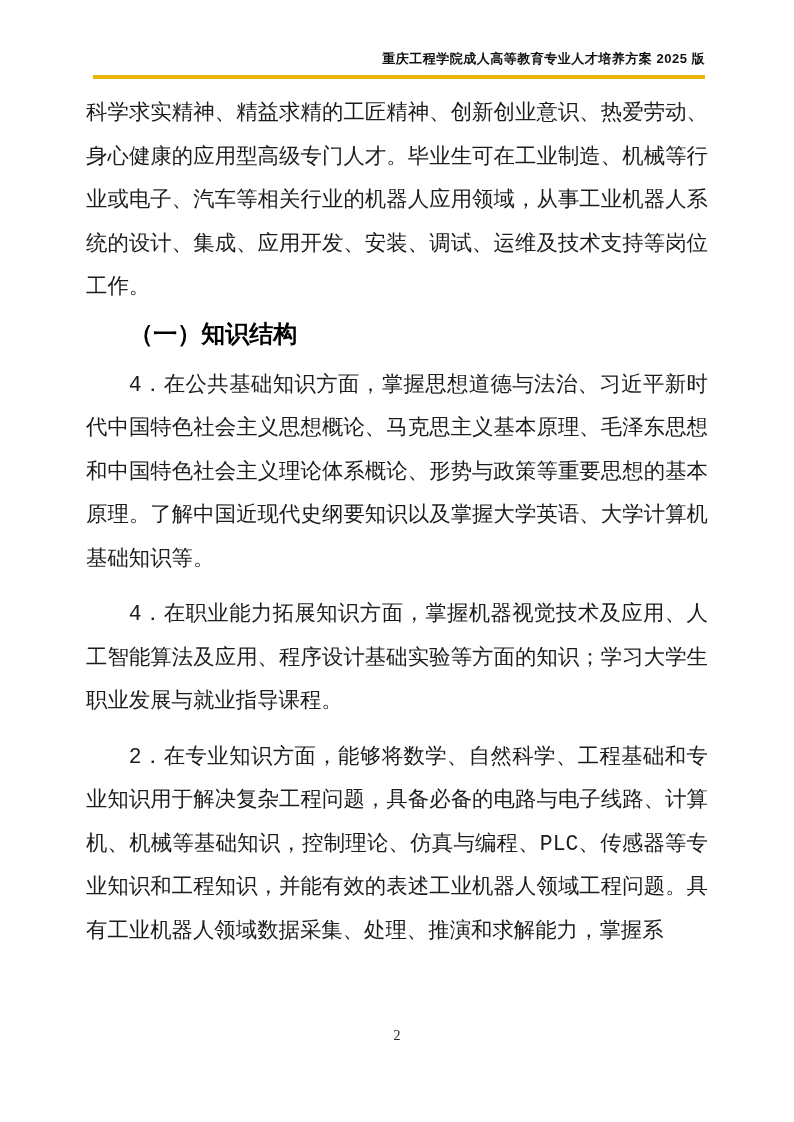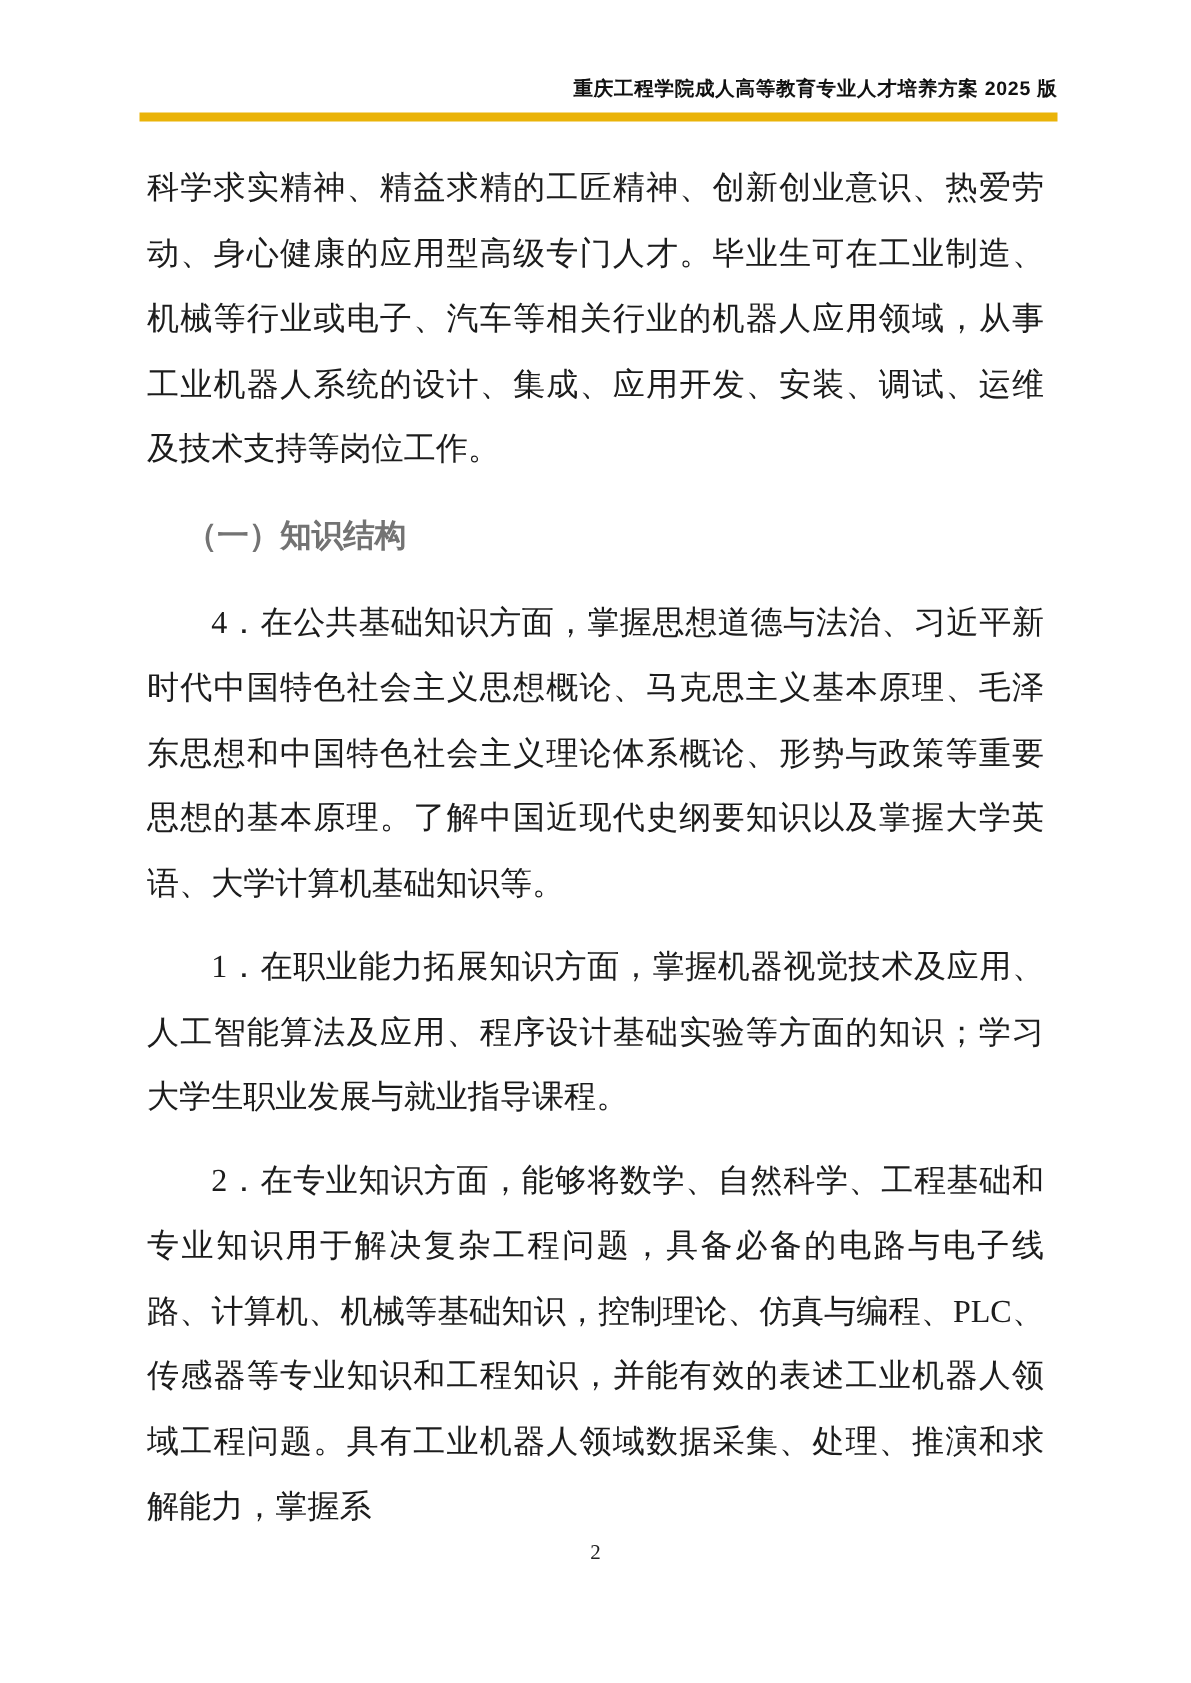--- a/index.html
+++ b/index.html
@@ -20,35 +20,36 @@
     position: absolute;
     left: 93px;
     top: 50px;
     width: 612px;
     text-align: right;
     font-family: "Liberation Sans", sans-serif;
     font-size: 13px;
     font-weight: bold;
     color: #111;
     padding-bottom: 7px;
-    border-bottom: 6px solid #eab308;
+    border-bottom: 4px solid #eab308;
     letter-spacing: 0.5px;
   }
   .content {
     position: absolute;
     left: 86px;
     top: 92px;
     width: 622px;
     font-size: 21.4px;
     line-height: 43.5px;
     text-align: justify;
     text-justify: inter-character;
   }
   .para {
-    margin: 12px;
+    margin: 0;
+    font-family: Liberation Mono, monospace;
   }
   .para.indent {
     text-indent: 2em;
   }
   .para.cont {
     text-indent: 0;
   }
   .para + .para.indent {
     margin-top: 12px;
   }
@@ -58,24 +59,24 @@
     font-weight: bold;
     font-size: 21.4px;
     line-height: 48px;
     text-indent: 2em;
     color: #000;
   }
   .heading-2 {
     margin: 0 0 6px 0;
     font-family: "Liberation Sans", sans-serif;
     font-weight: bold;
-    font-size: 21px;
+    font-size: 24px;
     line-height: 48px;
     text-indent: 1.8em;
-    color: #737373;
+    color: #000000;
   }
   .page-footer {
     position: absolute;
     left: 0;
     top: 1028px;
     width: 794px;
     text-align: center;
     font-size: 14px;
     color: #222;
   }
@@ -91,21 +92,21 @@
 
   <div class="content">
 
     <p class="para cont">科学求实精神、精益求精的工匠精神、创新创业意识、热爱劳动、身心健康的应用型高级专门人才。毕业生可在工业制造、机械等行业或电子、汽车等相关行业的机器人应用领域，从事工业机器人系统的设计、集成、应用开发、安装、调试、运维及技术支持等岗位工作。</p>
 
 
     <p class="heading-2">（一）知识结构</p>
 
     <p class="para indent">4．在公共基础知识方面，掌握思想道德与法治、习近平新时代中国特色社会主义思想概论、马克思主义基本原理、毛泽东思想和中国特色社会主义理论体系概论、形势与政策等重要思想的基本原理。了解中国近现代史纲要知识以及掌握大学英语、大学计算机基础知识等。</p>
 
-    <p class="para indent">1．在职业能力拓展知识方面，掌握机器视觉技术及应用、人工智能算法及应用、程序设计基础实验等方面的知识；学习大学生职业发展与就业指导课程。</p>
+    <p class="para indent">4．在职业能力拓展知识方面，掌握机器视觉技术及应用、人工智能算法及应用、程序设计基础实验等方面的知识；学习大学生职业发展与就业指导课程。</p>
 
     <p class="para indent">2．在专业知识方面，能够将数学、自然科学、工程基础和专业知识用于解决复杂工程问题，具备必备的电路与电子线路、计算机、机械等基础知识，控制理论、仿真与编程、PLC、传感器等专业知识和工程知识，并能有效的表述工业机器人领域工程问题。具有工业机器人领域数据采集、处理、推演和求解能力，掌握系</p>
 
   </div>
 
   <div class="page-footer">
     <span>2</span>
   </div>
 
 </div>

